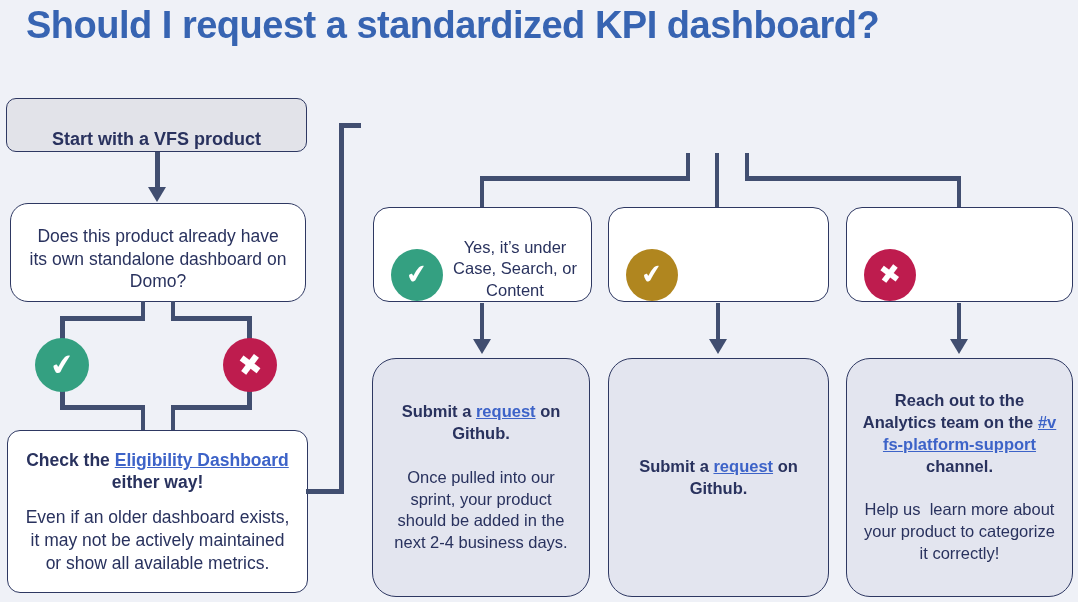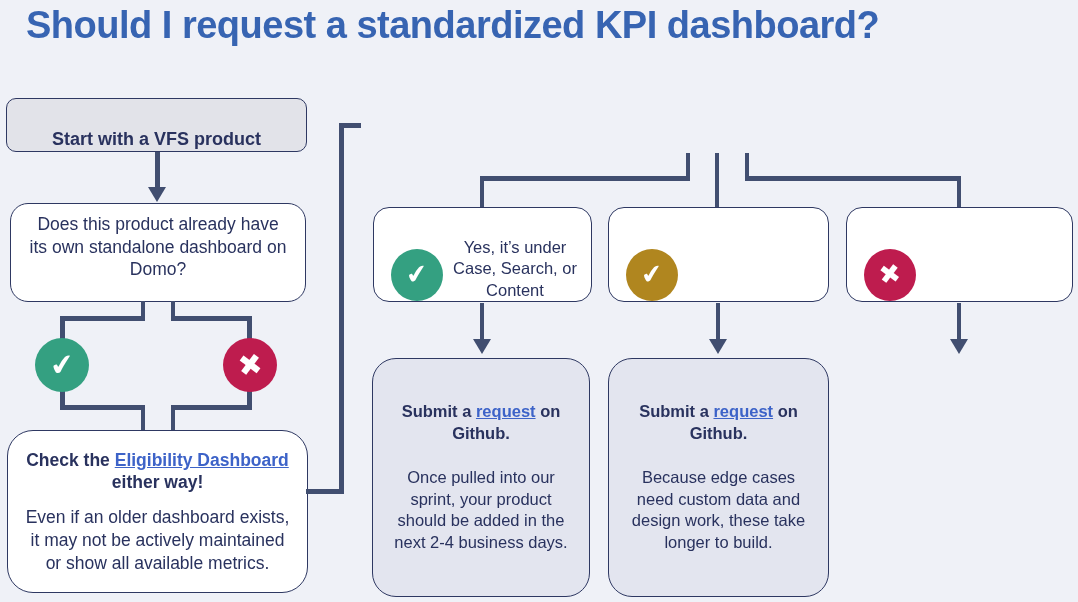--- a/index.html
+++ b/index.html
@@ -34,22 +34,22 @@
   .box{
     position:absolute;border:1.5px solid var(--border);background:#fff;
     display:flex;align-items:flex-end;justify-content:center;
     text-align:center;line-height:1.3;
   }
 
   
   .start-box{left:6px;top:98px;width:301px;height:54px;border-radius:10px;
     background:var(--grayfill);font-weight:bold;font-size:18px;}
   .question-box{left:10px;top:203px;width:296px;height:99px;border-radius:18px;
-    font-size:17.5px;padding:20px 18px;}
-  .check-box{left:7px;top:430px;width:301px;height:163px;border-radius:26px;
+    font-size:17.5px;padding:8px 18px;}
+  .check-box{left:7px;top:430px;width:301px;height:163px;border-radius:13px;
     flex-direction:column;font-size:17.5px;padding:20px 16px;}
   .check-box .heading{font-weight:bold;}
   .check-box .body{margin-top:12px;}
 
   
   .conn{position:absolute;background:var(--conn);}
   .arrowhead{
     position:absolute;width:0;height:0;
     border-left:9px solid transparent;border-right:9px solid transparent;
     border-top:15px solid var(--conn);
@@ -178,16 +178,21 @@
   <div class="box result-box r1">
     <div class="heading">
       <span>Submit a </span><a class="link">request</a><span> on Github.</span>
     </div>
     <div class="body">Once pulled into our sprint, your product should be added in the next 2-4 business days.</div>
   </div>
   <div class="box result-box r2">
     <div class="heading">
       <span>Submit a </span><a class="link">request</a><span> on Github.</span>
     </div>
-    <div class="body">Because edge cases need custom data and design work, these take longer to build.</div>
+  </div>
+  <div class="box result-box r3">
+    <div class="heading">
+      <span>Reach out to the Analytics team on the </span><a class="link break-any">#vfs-platform-support</a><span> channel.</span>
+    </div>
+    <div class="body">Help us  learn more about your product to categorize it correctly!</div>
   </div>
 
 </div>
 
 </body></html>

